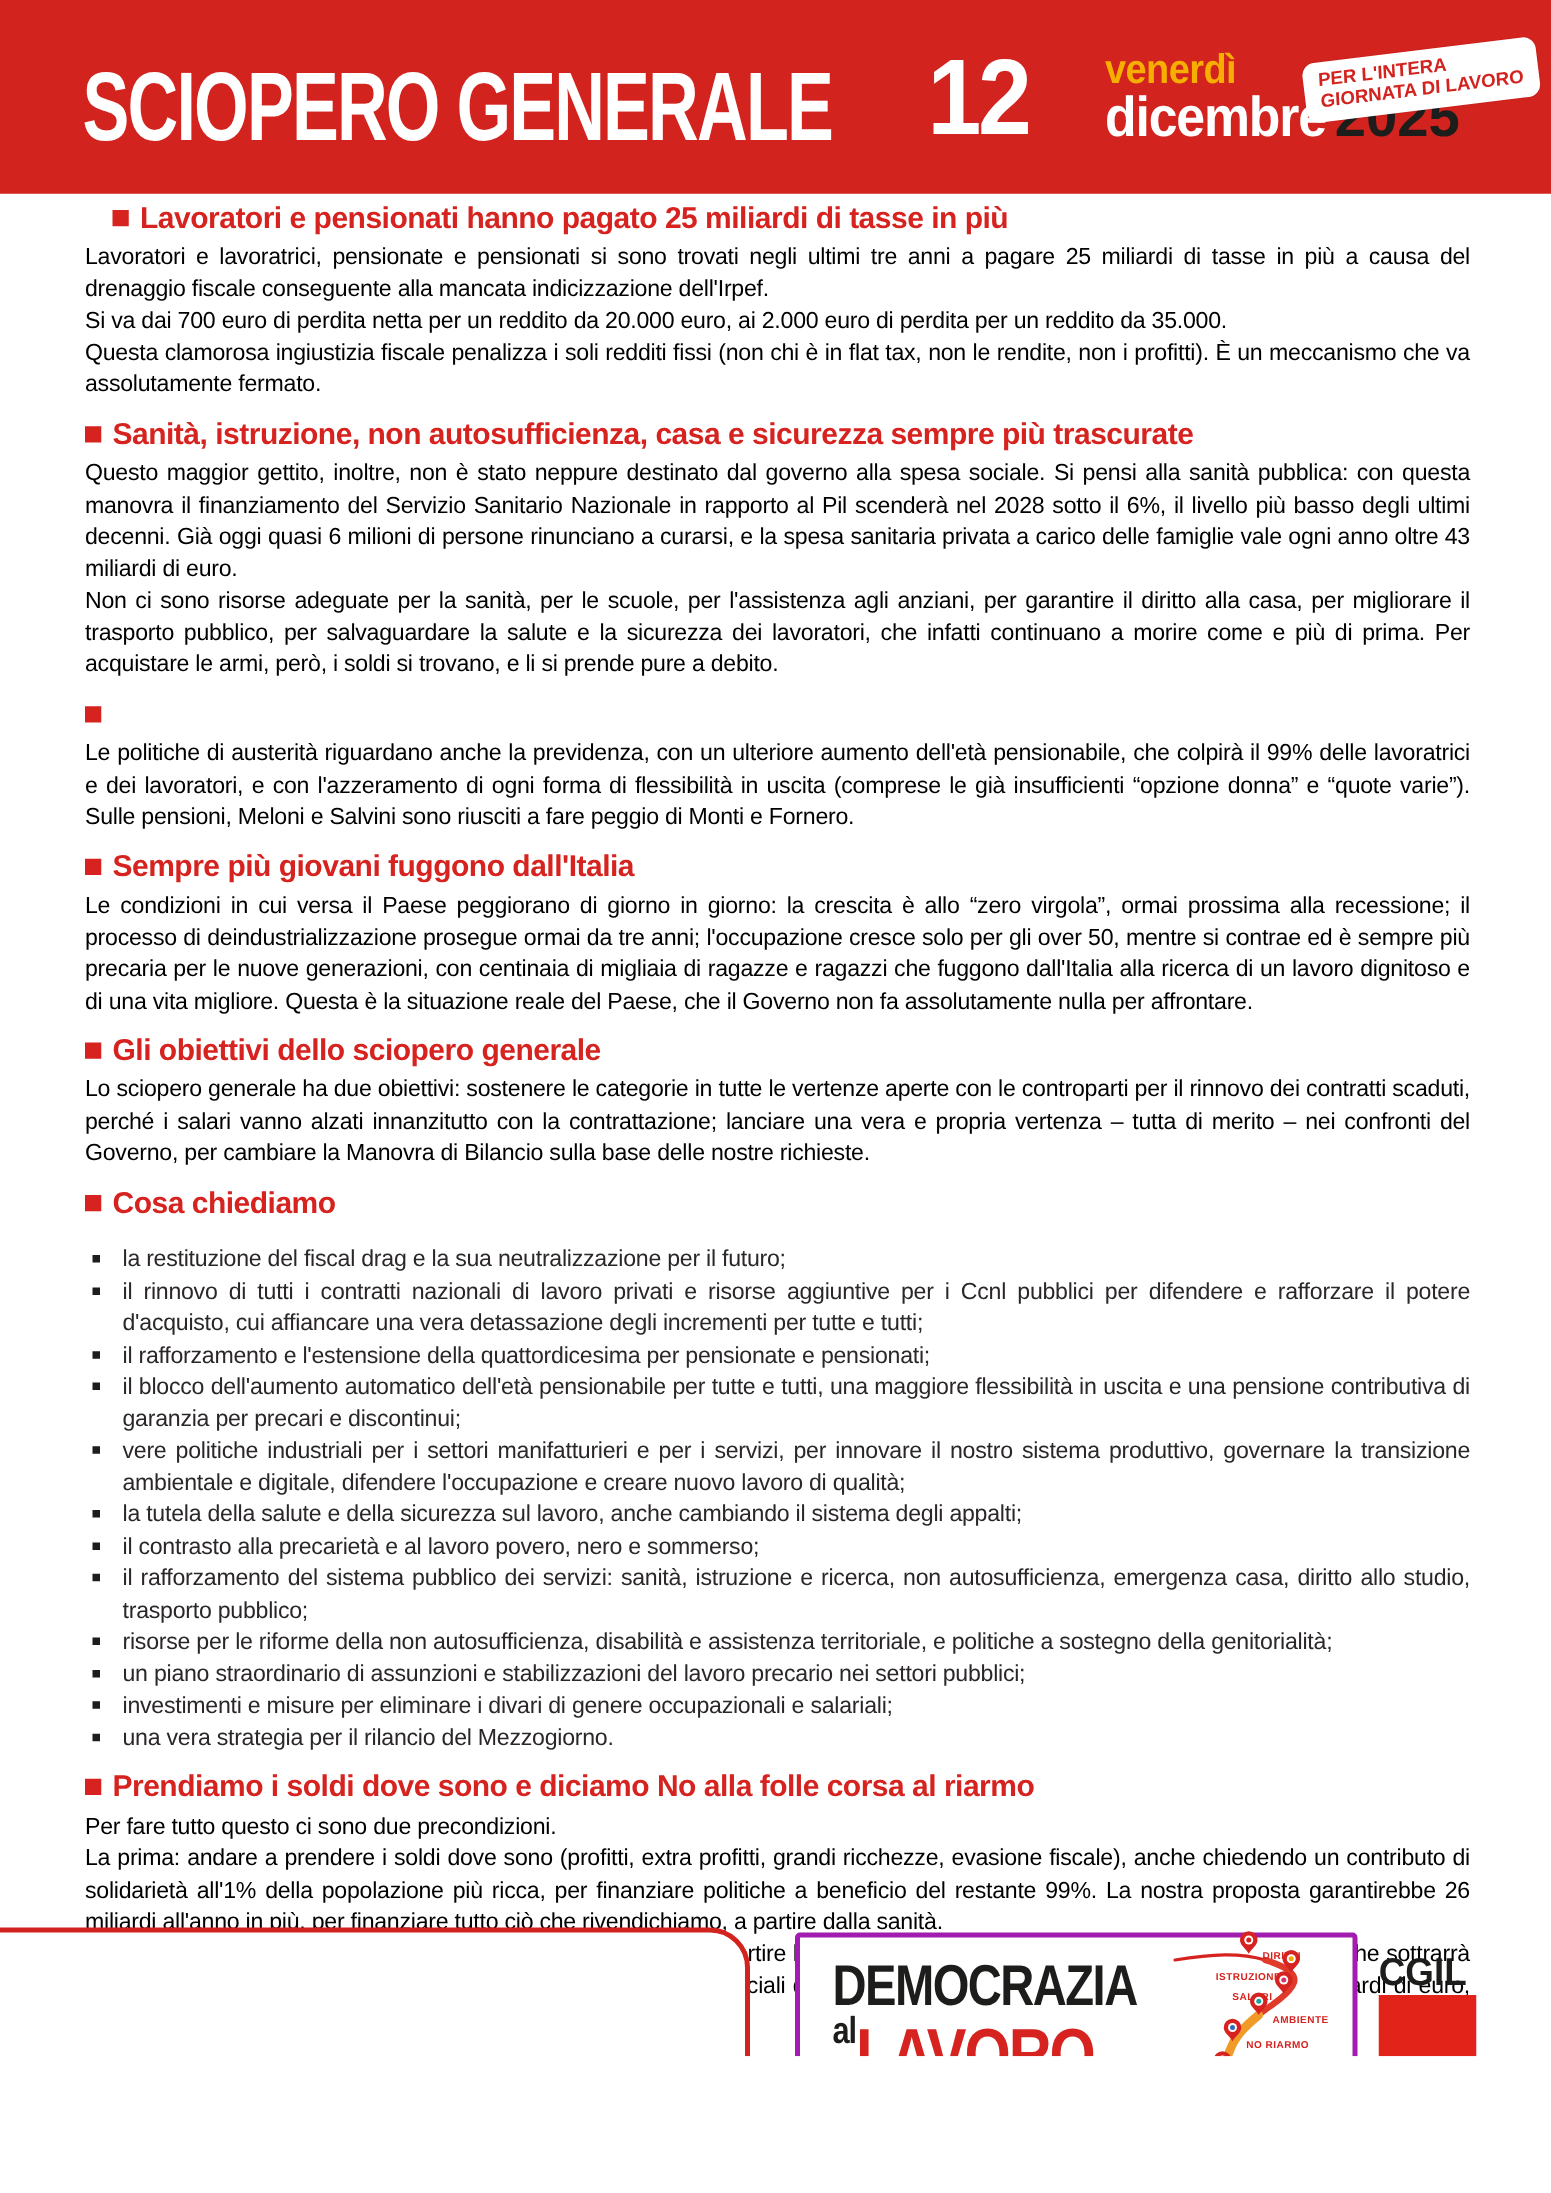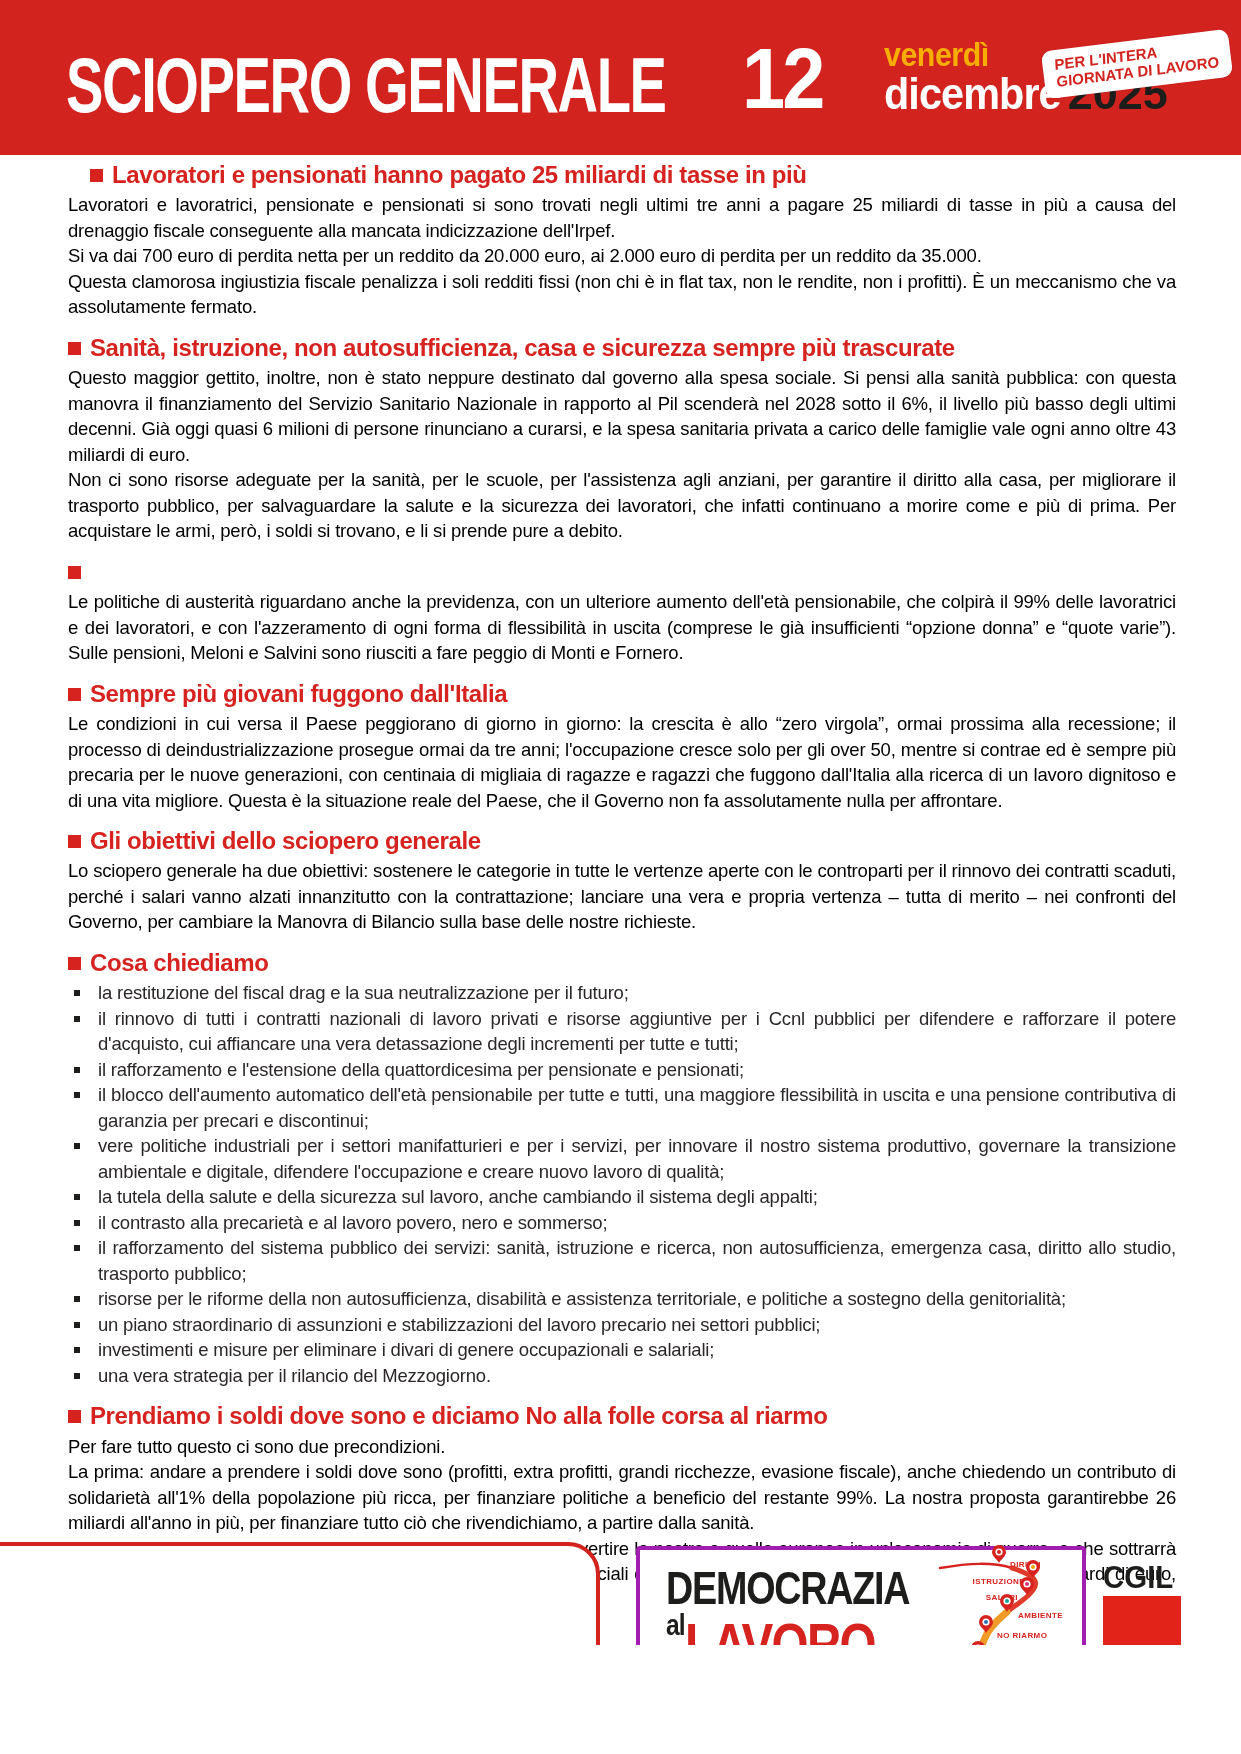--- a/index.html
+++ b/index.html
@@ -28,21 +28,21 @@
   .badge div{color:#d2231e;font-weight:bold;font-size:15px;line-height:1.1;letter-spacing:0px;white-space:nowrap;transform:skewX(-4deg);}
   
   .content{position:absolute;left:68px;width:1108px;top:162px;}
   .content h2{
     margin:15px 0 4px 0;font-size:24px;line-height:1.1;color:#d6231f;font-weight:bold;
     letter-spacing:-0.4px;
   }
   .content section:first-child h2{margin-top:0;margin-left:22px;}
   .sq{display:inline-block;width:13px;height:13px;background:#d6231f;margin-right:9px;vertical-align:1px;}
   .content p{margin:0;font-size:18.5px;line-height:25.5px;text-align:justify;letter-spacing:-0.2px;color:#000000;}
-  .content ul{margin:4px 0 0 0;padding:0;list-style:none;}
+  .content ul{margin:18px 0 0 0;padding:0;list-style:none;}
   .content li{position:relative;padding-left:30px;font-size:18.5px;line-height:25.5px;text-align:justify;letter-spacing:-0.2px;color:#2b2728;}
   .content li::before{content:"";position:absolute;left:6px;top:10px;width:6px;height:6px;background:#1d1d1b;}
   
   .box-left{
     position:absolute;left:-42px;top:1542px;width:634px;height:146px;
     border:4px solid #d2231e;border-radius:32px;background:#ffffff;
   }
   .box-logo{
     position:absolute;left:636px;top:1546px;width:442px;height:142px;
     border:4px solid #a21caf;border-radius:4px;background:#ffffff;

